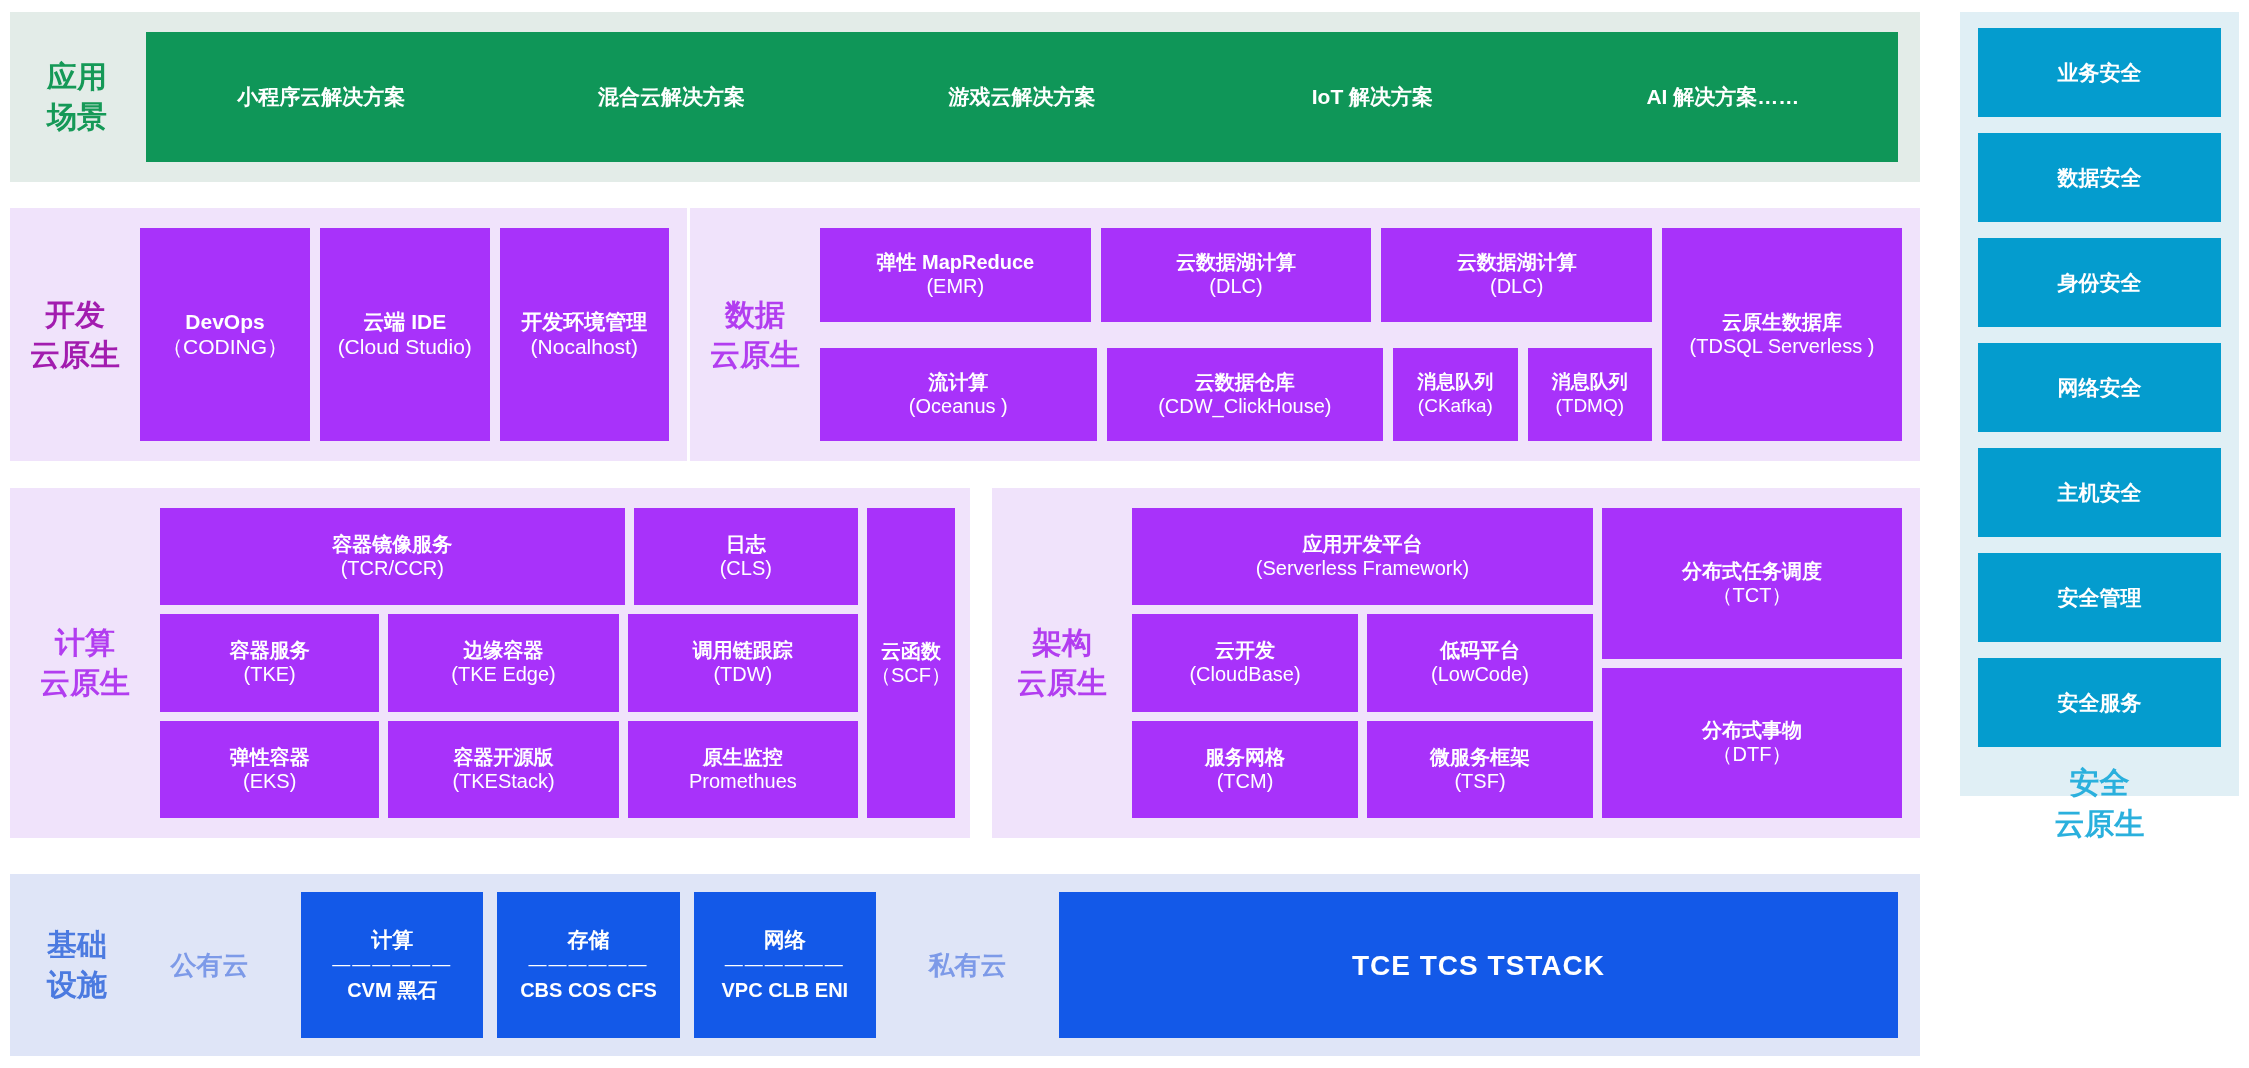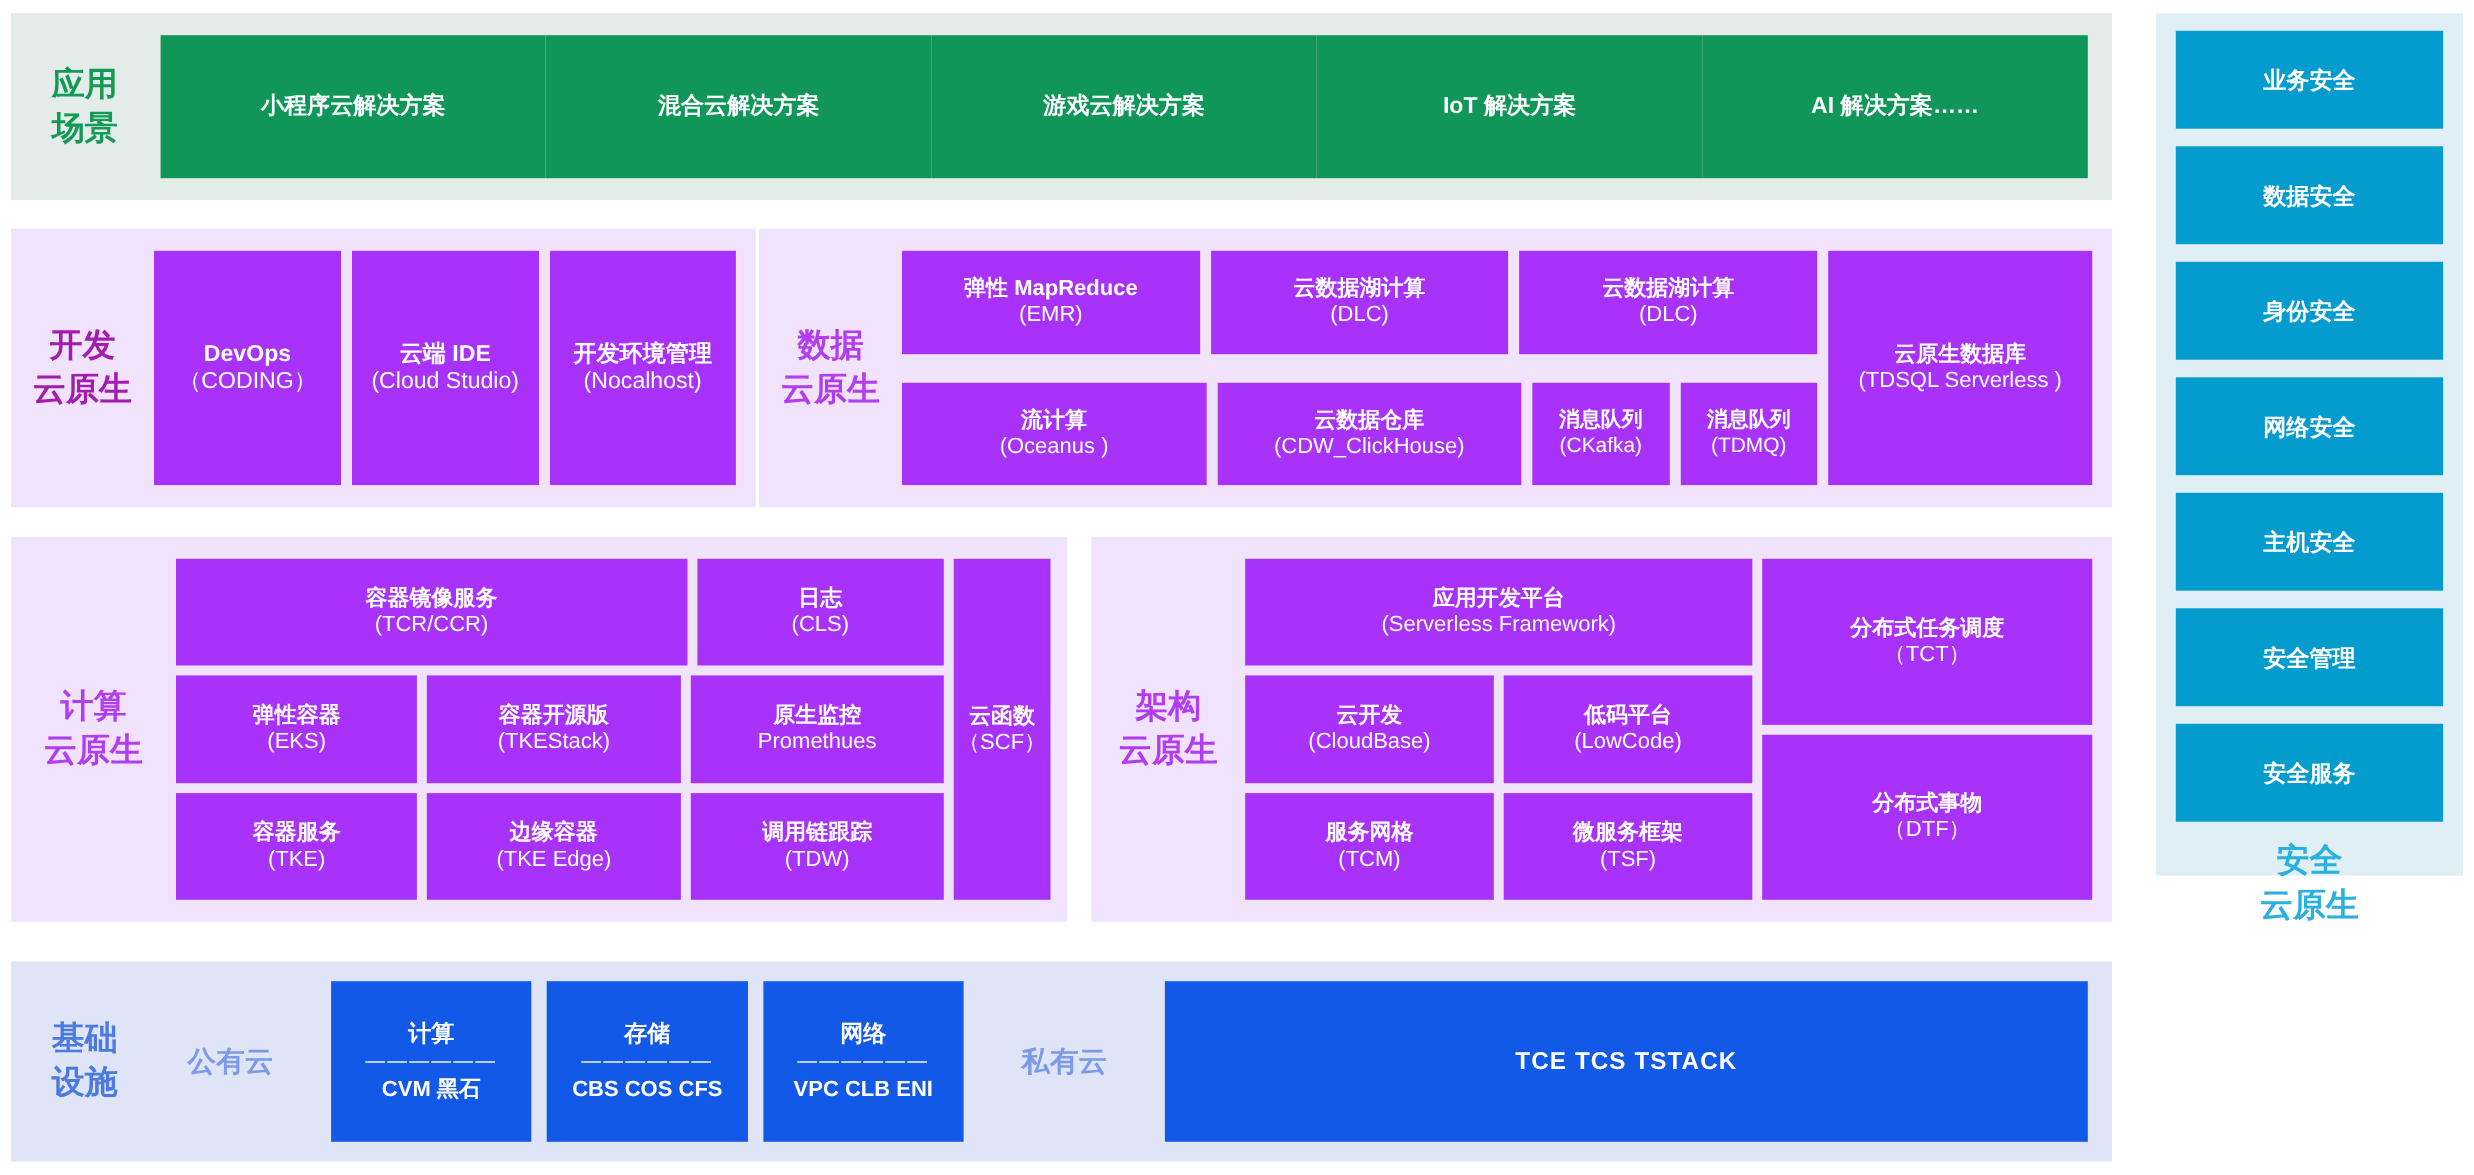--- a/index.html
+++ b/index.html
@@ -214,21 +214,21 @@
     text-align: center;
     box-sizing: border-box;
   }
   .infra-tile .t1 { font-size: 21px; font-weight: bold; line-height: 1.25; }
   .infra-tile .dash { font-size: 18px; letter-spacing: 2px; line-height: 1.1; margin: 2px 0 3px; }
   .infra-tile .t2 { font-size: 20px; font-weight: bold; line-height: 1.25; }
   #infra-public-tiles { flex: 0 0 575px; display: flex; gap: 14px; }
   #infra-public-tiles .infra-tile { flex: 1 1 0; }
   #infra-private-tile { flex: 1 1 auto; display: flex; }
   #infra-private-tile .infra-tile { flex: 1 1 auto; }
-  #infra-private-tile .t1 { font-size: 22px; letter-spacing: 1px; }
+  #infra-private-tile .t1 { font-size: 28px; letter-spacing: 1px; }
 
   
   #col-security {
     position: absolute;
     left: 1960px; top: 12px; width: 279px; height: 784px;
     background: #e0eff5;
     box-sizing: border-box;
     display: flex;
     flex-direction: column;
     padding: 16px 18px 0 18px;
@@ -373,44 +373,44 @@
             <span class="t1 fs20">容器镜像服务</span>
             <span class="t2 fs20">(TCR/CCR)</span>
           </div>
           <div class="tile" style="flex:1 1 0">
             <span class="t1 fs20">日志</span>
             <span class="t2 fs20">(CLS)</span>
           </div>
         </div>
         <div class="grid-row">
           <div class="tile" style="flex:1 1 0">
+            <span class="t1 fs20">容器服务</span>
+            <span class="t2 fs20">(TKE)</span>
+          </div>
+          <div class="tile" style="flex:1.05 1 0">
+            <span class="t1 fs20">边缘容器</span>
+            <span class="t2 fs20">(TKE Edge)</span>
+          </div>
+          <div class="tile" style="flex:1.05 1 0">
+            <span class="t1 fs20">调用链跟踪</span>
+            <span class="t2 fs20">(TDW)</span>
+          </div>
+        </div>
+        <div class="grid-row">
+          <div class="tile" style="flex:1 1 0">
             <span class="t1 fs20">弹性容器</span>
             <span class="t2 fs20">(EKS)</span>
           </div>
           <div class="tile" style="flex:1.05 1 0">
             <span class="t1 fs20">容器开源版</span>
             <span class="t2 fs20">(TKEStack)</span>
           </div>
           <div class="tile" style="flex:1.05 1 0">
             <span class="t1 fs20">原生监控</span>
             <span class="t2 fs20">Promethues</span>
-          </div>
-        </div>
-        <div class="grid-row">
-          <div class="tile" style="flex:1 1 0">
-            <span class="t1 fs20">容器服务</span>
-            <span class="t2 fs20">(TKE)</span>
-          </div>
-          <div class="tile" style="flex:1.05 1 0">
-            <span class="t1 fs20">边缘容器</span>
-            <span class="t2 fs20">(TKE Edge)</span>
-          </div>
-          <div class="tile" style="flex:1.05 1 0">
-            <span class="t1 fs20">调用链跟踪</span>
-            <span class="t2 fs20">(TDW)</span>
           </div>
         </div>
       </div>
       <div id="compute-scf">
         <div class="tile">
           <span class="t1 fs20">云函数</span>
           <span class="t2 fs20">（SCF）</span>
         </div>
       </div>
     </div>

